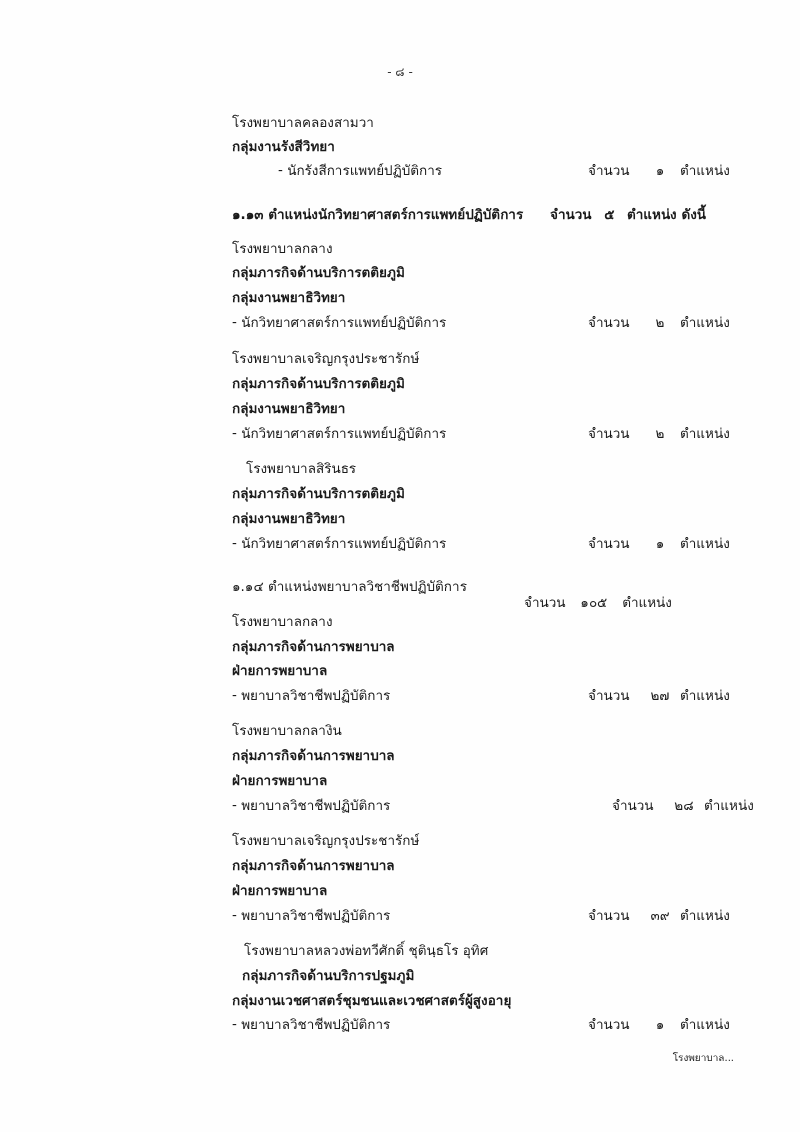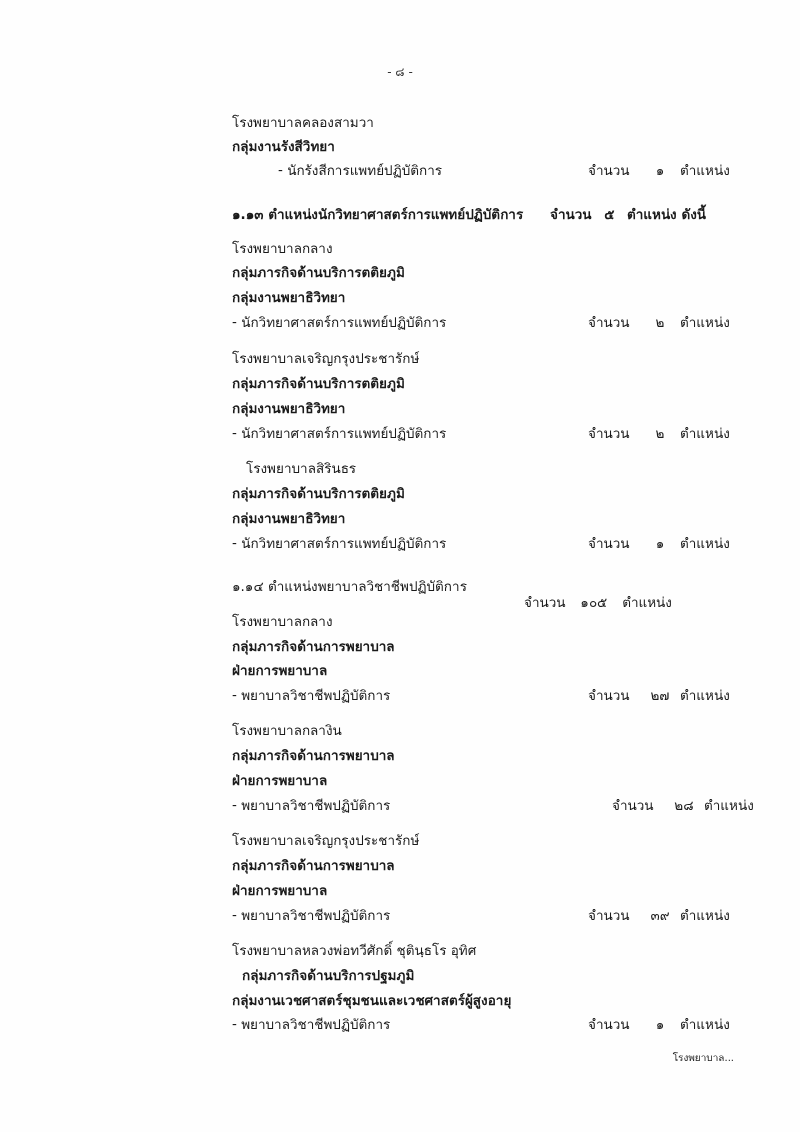--- a/index.html
+++ b/index.html
@@ -87,21 +87,21 @@
   </div>
 
   <div class="line u" style="left:232px; top:830px;">โรงพยาบาลเจริญกรุงประชารักษ์</div>
   <div class="line bold" style="left:232px; top:855px;">กลุ่มภารกิจด้านการพยาบาล</div>
   <div class="line bold" style="left:232px; top:880px;">ฝ่ายการพยาบาล</div>
   <div class="line" style="left:232px; top:905px;">-  พยาบาลวิชาชีพปฏิบัติการ</div>
   <div class="qty" style="left:588px; top:905px;">
     <span class="lbl">จำนวน</span><span class="num">๓๙</span><span>ตำแหน่ง</span>
   </div>
 
-  <div class="line u" style="left:232px; top:940px;">โรงพยาบาลหลวงพ่อทวีศักดิ์ ชุตินฺธโร อุทิศ</div>
+  <div class="line u" style="left:244px; top:940px;">โรงพยาบาลหลวงพ่อทวีศักดิ์ ชุตินฺธโร อุทิศ</div>
   <div class="line bold" style="left:232px; top:965px;margin-left:10px;">กลุ่มภารกิจด้านบริการปฐมภูมิ</div>
   <div class="line bold" style="left:232px; top:990px;">กลุ่มงานเวชศาสตร์ชุมชนและเวชศาสตร์ผู้สูงอายุ</div>
   <div class="line" style="left:232px; top:1014px;">-  พยาบาลวิชาชีพปฏิบัติการ</div>
   <div class="qty" style="left:588px; top:1014px;">
     <span class="lbl">จำนวน</span><span class="num">๑</span><span>ตำแหน่ง</span>
   </div>
 
   <div class="footer-next">
     <span class="u">โรงพยาบาล</span><span>...</span>
   </div>

